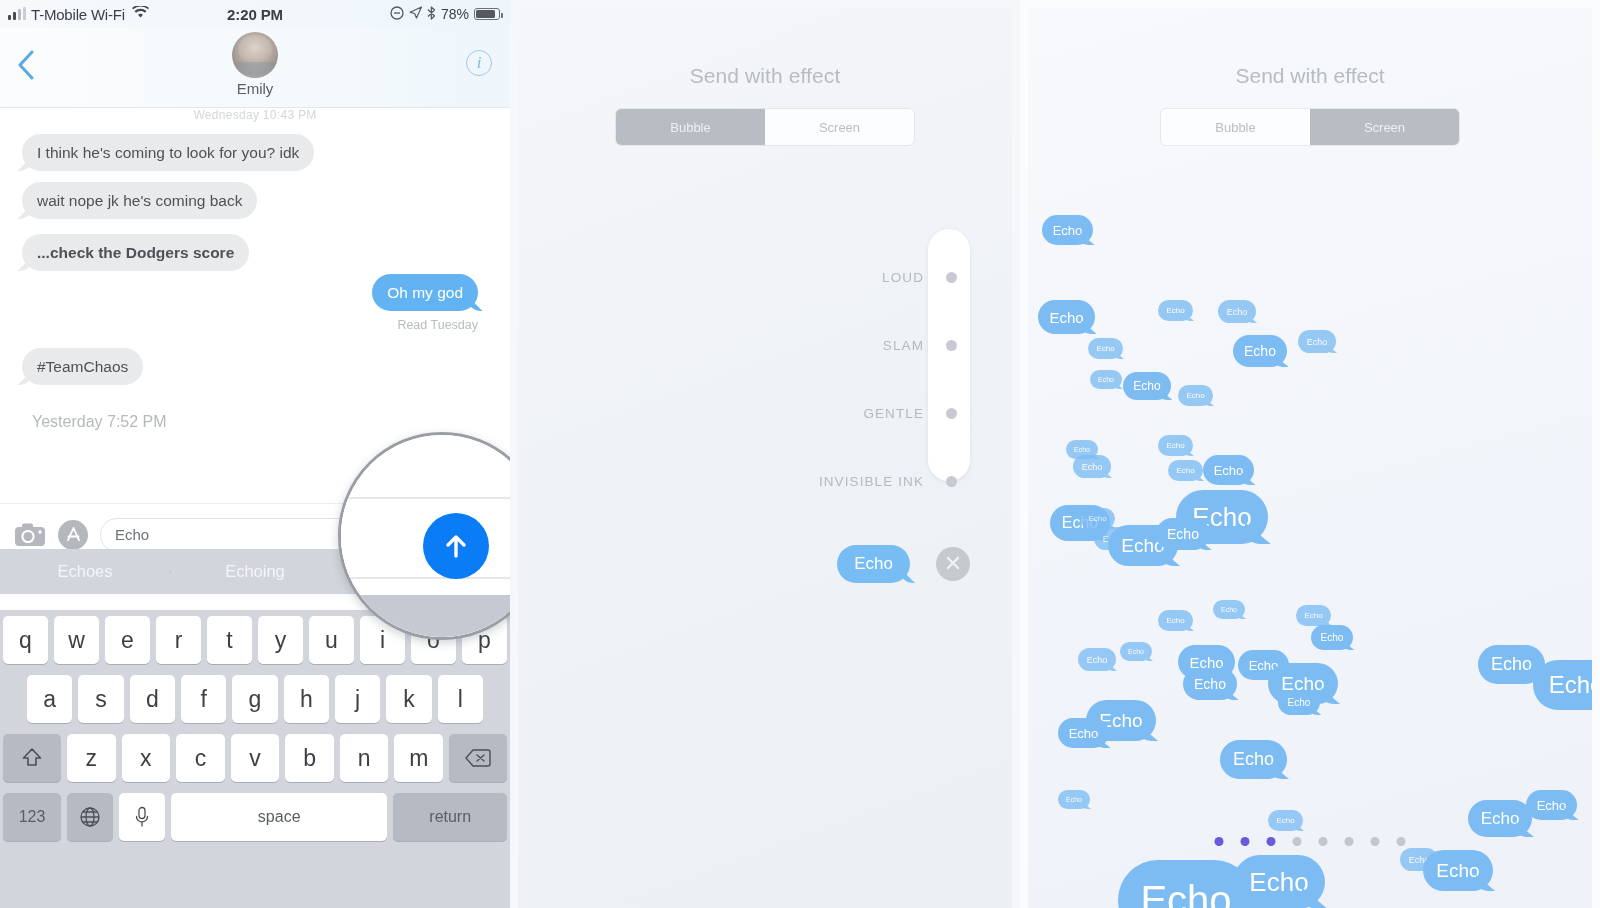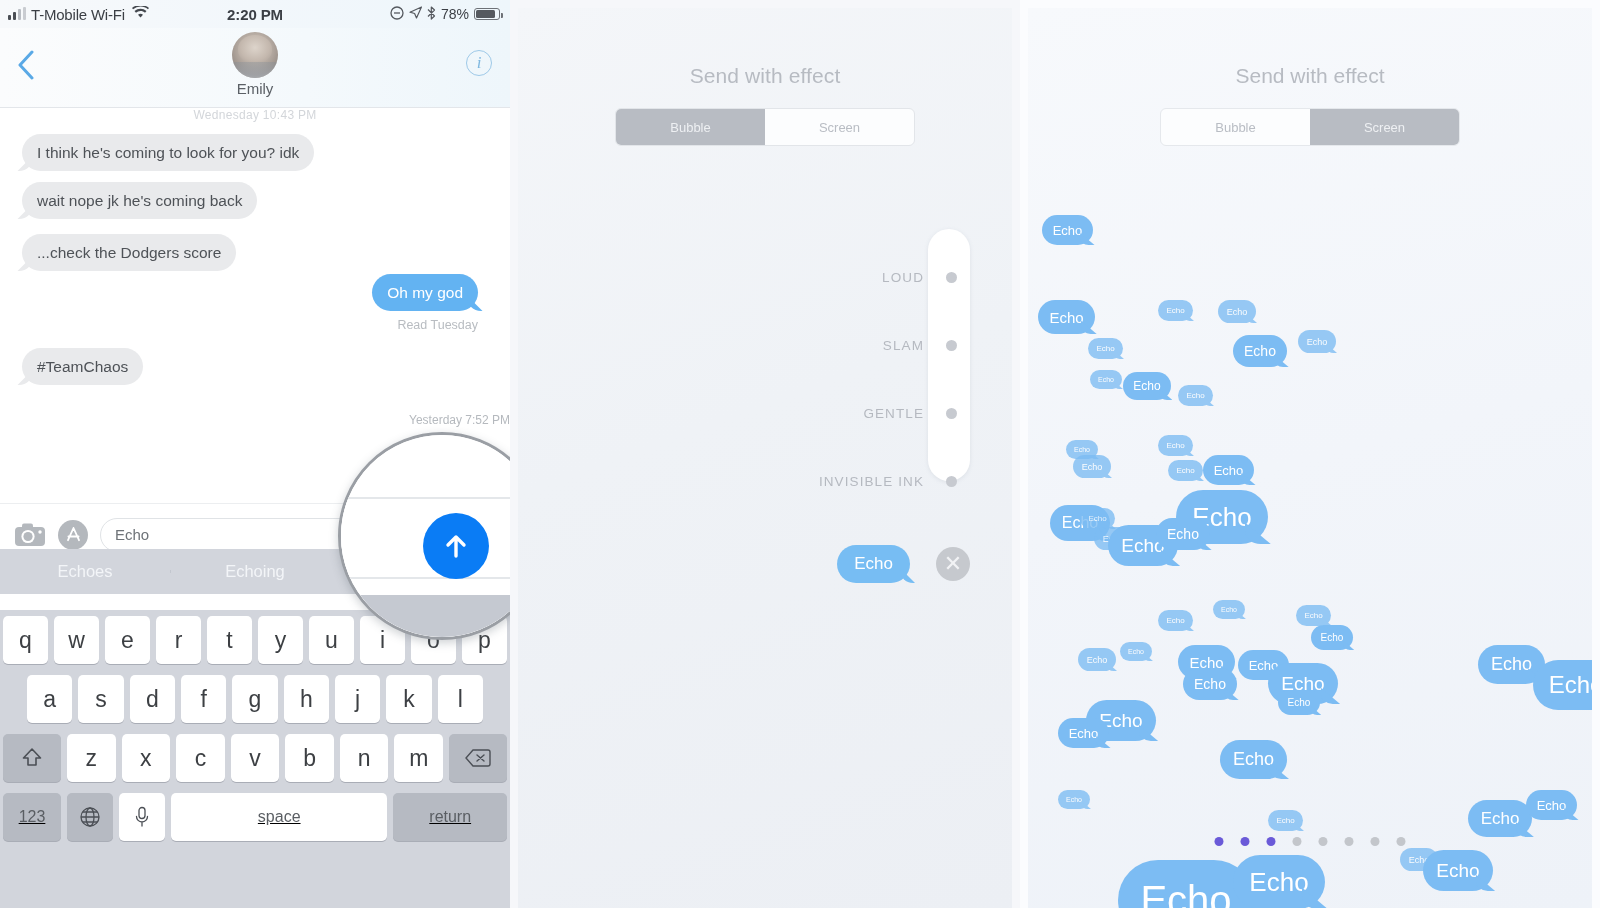--- a/index.html
+++ b/index.html
@@ -75,21 +75,21 @@
     content:""; position:absolute; left:-5px; bottom:0px; width:16px; height:16px;
     background:#e9eaec; border-bottom-right-radius:14px;
     clip-path: polygon(100% 0, 100% 100%, 0% 100%);
   }
   .msg.out::after{
     content:""; position:absolute; right:-5px; bottom:0px; width:16px; height:16px;
     background:#63b3f2; border-bottom-left-radius:14px;
     clip-path: polygon(0 0, 100% 100%, 0% 100%);
   }
   .read-receipt { position:absolute; right:32px; font-size:12.5px; color:#b8bcc1; }
-  .day-divider { position:absolute; width:100%; text-align:right; font-size:12px; color:#b5b9be; }
+  .day-divider { position:absolute; width:100%; text-align:left; font-size:16px; color:#b5b9be;padding-left:32px; }
 
   
   .input-bar { position:absolute; left:0; bottom:343px; width:510px; height:62px; background:#fff; display:flex; align-items:center; padding:0 14px; gap:12px; border-top:1px solid #eceef0;}
   .cam-icon { width:32px; height:26px; position:relative; flex:none;}
   .appstore-icon { width:30px; height:30px; border-radius:50%; background:#b4b8bd; display:flex; align-items:center; justify-content:center; flex:none;}
   .text-field { flex:1; height:34px; border:1px solid #e0e3e6; border-radius:18px; display:flex; align-items:center; padding:0 14px; font-size:15px; color:#6e7378; background:#fff;}
 
   
   .predict-bar { position:absolute; left:0; bottom:314px; width:510px; height:45px; background:#d2d5dc; display:flex; align-items:center;margin-top:32px;}
   .predict-item { flex:1; text-align:center; font-size:16.5px; color:#f3f5f8; position:relative;}
@@ -105,21 +105,21 @@
   }
   .key.dark { background:#b6bac2; box-shadow:0 1px 0 rgba(120,125,135,.45);}
   .kbd-row.r2 { padding:0 24px; }
   .kbd-row.r3 { }
   .key.wide { flex:0 0 58px; }
   .key.space { flex:4; font-size:16px; color:#5a5e63;}
   .key.return { flex:2.1; font-size:16px; color:#5a5e63;}
   .key.num { flex:0 0 58px; font-size:16px; color:#5a5e63;}
   .key.globe { flex:0 0 46px;}
   .key.mic { flex:0 0 46px; background:#fff;}
-  .kbd-row.r4 { margin-bottom:8px;text-decoration:underline; }
+  .kbd-row.r4 { margin-bottom:8px; }
 
   
   .p2-screen { position:absolute; inset:0; background:#f6f7fa; }
   .p2-inner { position:absolute; left:8px; right:8px; top:8px; bottom:0; background:linear-gradient(160deg,#f4f6f9 0%, #eff2f6 45%, #eceff4 100%); }
   .p2-title { position:absolute; top:56px; width:100%; text-align:center; font-size:21px; color:#b7bbc2; letter-spacing:.1px;}
   .seg {
     position:absolute; top:100px; left:50%; transform:translateX(-50%);
     width:300px; height:38px; border-radius:6px; display:flex; overflow:hidden;
     background:#fcfdfe; border:1px solid #e2e5e9;
   }
@@ -231,21 +231,21 @@
         <div class="avatar"></div>
         <div class="contact-name">Emily</div>
         <div class="info-btn">i</div>
       </div>
 
       <div class="thread">
         <div class="timestamp-faded">Wednesday 10:43 PM</div>
 
         <div class="msg in" style="top:26px;">I think he's coming to look for you? idk</div>
         <div class="msg in" style="top:74px;">wait nope jk he's coming back</div>
-        <div class="msg in" style="top:126px;">...check the Dodgers score</div>
+        <div class="msg in" style="top:126px;font-weight:bold;">...check the Dodgers score</div>
         <div class="msg out" style="top:166px;">Oh my god</div>
         <div class="read-receipt" style="top:210px;margin-left:12px;">Read Tuesday</div>
         <div class="msg in" style="top:240px;">#TeamChaos</div>
         <div class="day-divider" style="top:305px;">Yesterday 7:52 PM</div>
       </div>
 
       <div class="input-bar">
         <div class="cam-icon">
           <svg width="32" height="26" viewBox="0 0 32 26">
             <rect x="1" y="5" width="30" height="19" rx="4" fill="#b4b8bd"></rect>

